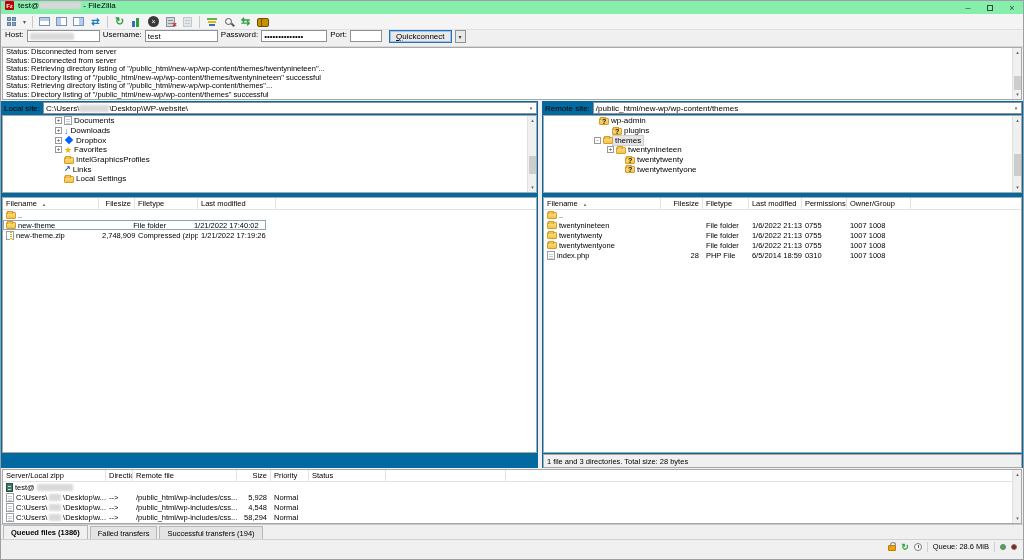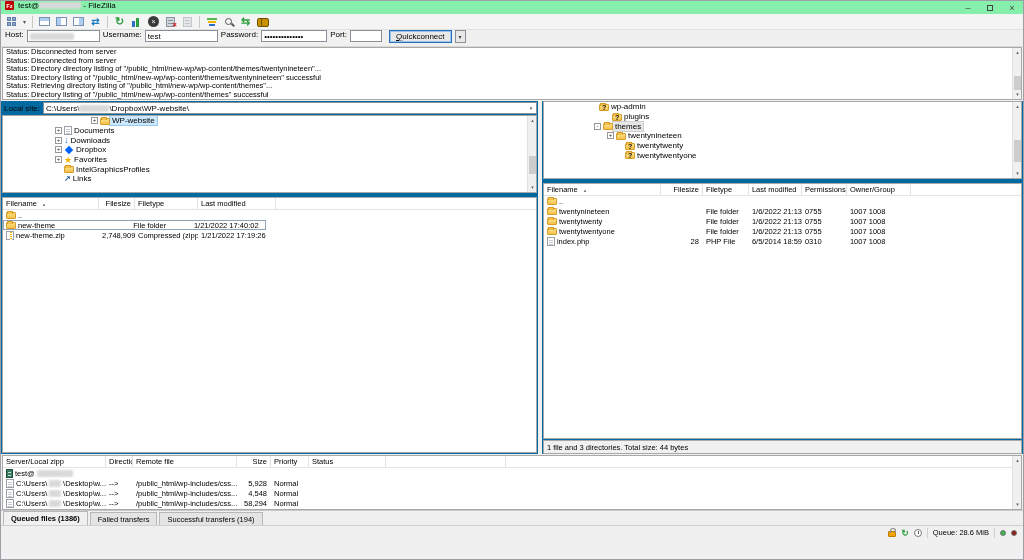--- a/index.html
+++ b/index.html
@@ -241,21 +241,21 @@
     <div class="log-row">
         <span class="log-type">Status:</span>
         <span>Disconnected from server</span>
       </div>
     <div class="log-row">
         <span class="log-type">Status:</span>
         <span>Disconnected from server</span>
       </div>
     <div class="log-row">
         <span class="log-type">Status:</span>
-        <span>Directory directory listing of "/public_html/new-wp/wp-content/themes/twentynineteen"...</span>
+        <span>Retrieving directory listing of "/public_html/new-wp/wp-content/themes/twentynineteen"...</span>
       </div>
     <div class="log-row">
         <span class="log-type">Status:</span>
         <span>Directory listing of "/public_html/new-wp/wp-content/themes/twentynineteen" successful</span>
       </div>
     <div class="log-row">
         <span class="log-type">Status:</span>
         <span>Retrieving directory listing of "/public_html/new-wp/wp-content/themes"...</span>
       </div>
     <div class="log-row">
@@ -270,30 +270,25 @@
   </div>
 
   <div class="panes">
 
     <div class="pane local">
       <div class="sitebar">
         <span class="site-label">Local site:</span>
         <span class="site-combo">
           <span>C:\Users\</span>
             <span class="redact" style="width:30px"></span>
-            <span>\Dropbox\WP-website\</span>
+            <span>\Desktop\WP-website\</span>
           <span class="combo-arrow">▾</span>
         </span>
       </div>
       <div class="treebox">
-        <div class="tree-row sel-active" style="padding-left:88px">
-          <span class="expander">+</span>
-          <span class="ico ico-folder"></span>
-          <span class="tree-label">WP-website</span>
-        </div>
         <div class="tree-row" style="padding-left:52px">
           <span class="expander">+</span>
           <span class="ico ico-page"></span>
           <span class="tree-label">Documents</span>
         </div>
         <div class="tree-row" style="padding-left:52px">
           <span class="expander">+</span>
           <span class="ico ico-down">↓</span>
           <span class="tree-label">Downloads</span>
         </div>
@@ -309,20 +304,25 @@
         </div>
         <div class="tree-row" style="padding-left:52px">
           <span class="exp-none"></span>
           <span class="ico ico-folder"></span>
           <span class="tree-label">IntelGraphicsProfiles</span>
         </div>
         <div class="tree-row" style="padding-left:52px">
           <span class="exp-none"></span>
           <span class="ico ico-link">↗</span>
           <span class="tree-label">Links</span>
+        </div>
+        <div class="tree-row" style="padding-left:52px">
+          <span class="exp-none"></span>
+          <span class="ico ico-folder"></span>
+          <span class="tree-label">Local Settings</span>
         </div>
         <div class="scrollbar">
           <span class="sb-up">▴</span>
           <span class="sb-thumb" style="top:40px;height:18px"></span>
           <span class="sb-dn">▾</span>
         </div>
       </div>
       <div class="listbox">
         <div class="list-header">
           <span class="hcell c-name"><span>Filename</span><span class="sortmark">▴</span></span>
@@ -351,20 +351,27 @@
               <span>new-theme.zip</span>
             </span>
           <span class="cell c-size num">2,748,909</span>
           <span class="cell c-type">Compressed (zipp...</span>
           <span class="cell c-mod">1/21/2022 17:19:26</span>
         </div>
       </div>
     </div>
 
     <div class="pane remote">
+      <div class="sitebar">
+        <span class="site-label">Remote site:</span>
+        <span class="site-combo">
+          <span>/public_html/new-wp/wp-content/themes</span>
+          <span class="combo-arrow">▾</span>
+        </span>
+      </div>
       <div class="treebox">
         <div class="tree-row" style="padding-left:46px">
           <span class="exp-none"></span>
           <span class="ico ico-folder q"></span>
           <span class="tree-label">wp-admin</span>
         </div>
         <div class="tree-row" style="padding-left:59px">
           <span class="exp-none"></span>
           <span class="ico ico-folder q"></span>
           <span class="tree-label">plugins</span>
@@ -448,21 +455,21 @@
               <span class="ico ico-page"></span>
               <span>index.php</span>
             </span>
           <span class="cell r-size num">28</span>
           <span class="cell r-type">PHP File</span>
           <span class="cell r-mod">6/5/2014 18:59:...</span>
           <span class="cell r-perm">0310</span>
           <span class="cell r-own">1007 1008</span>
         </div>
       </div>
-      <div class="pane-status">1 file and 3 directories. Total size: 44 bytes</div>
+      <div class="pane-status">1 file and 3 directories. Total size: 28 bytes</div>
     </div>
   </div>
 
   <div class="queuebox">
     <div class="list-header">
       <span class="hcell q-local">Server/Local zipp</span>
       <span class="hcell q-dir">Direction</span>
       <span class="hcell q-remote">Remote file</span>
       <span class="hcell q-size" style="text-align:right;padding-right:3px">Size</span>
       <span class="hcell q-prio">Priority</span>

